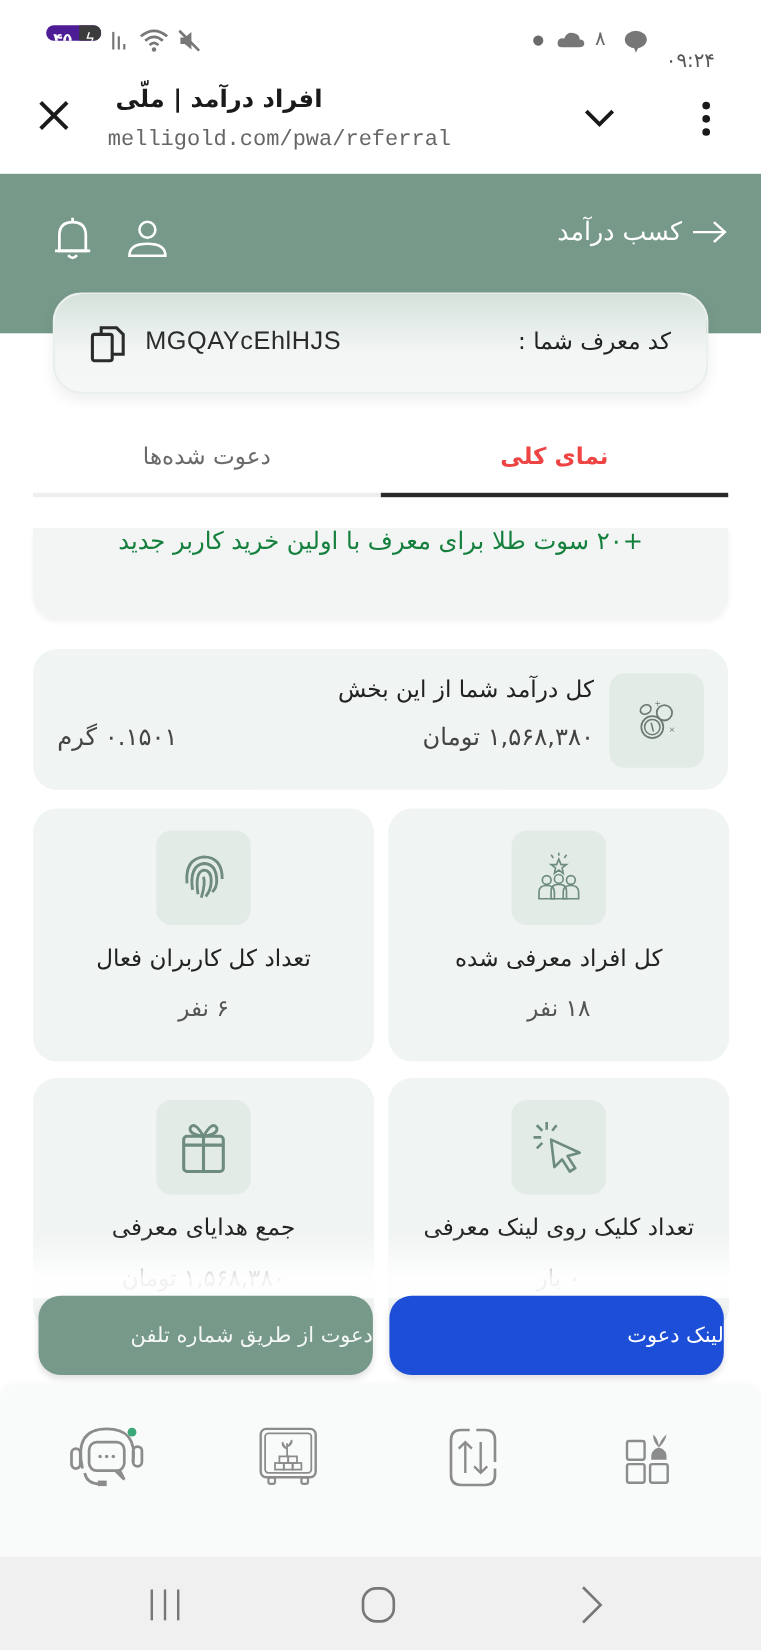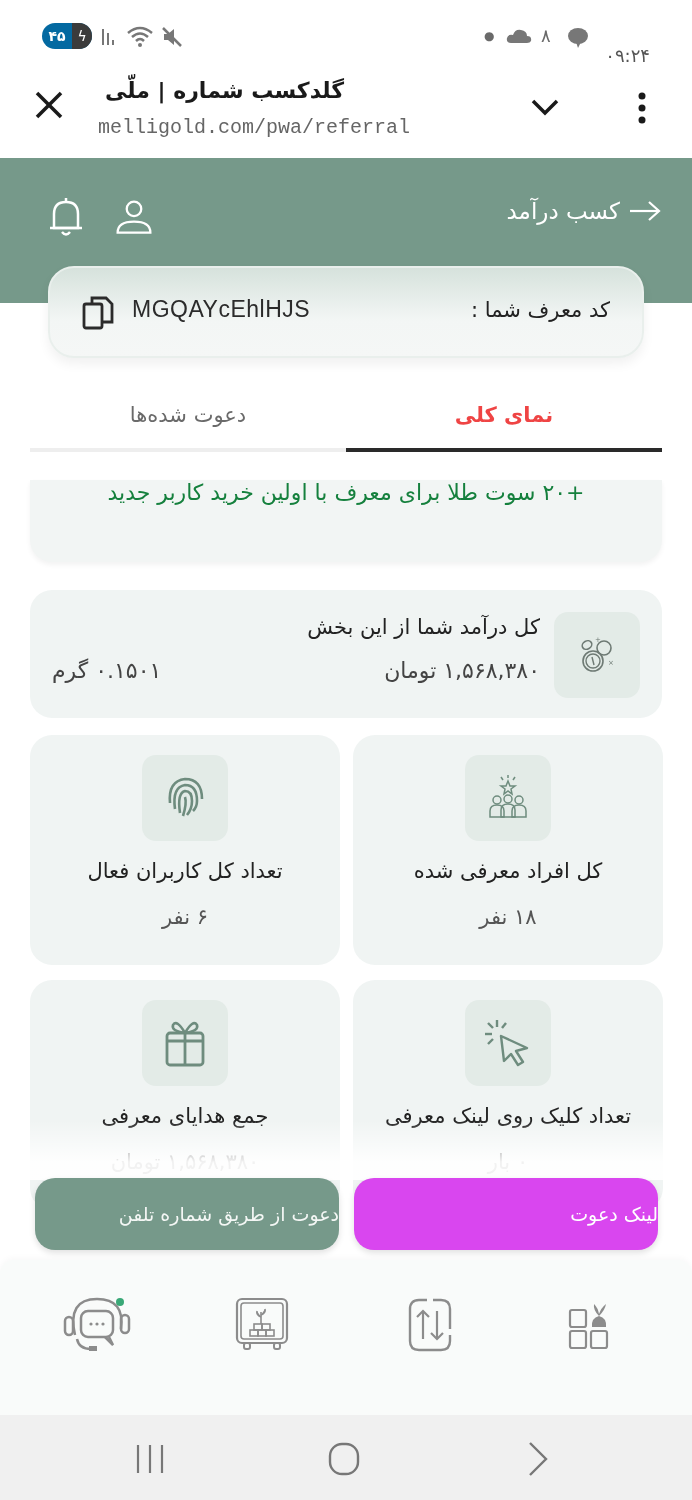--- a/index.html
+++ b/index.html
@@ -1,21 +1,21 @@
 <!DOCTYPE html>
 <html><head>
 <meta charset="utf-8">
 <style>
   * { box-sizing: border-box; margin: 0; padding: 0; }
   html, body { width: 692px; height: 1500px; overflow: hidden; background: #ffffff; font-family: "DejaVu Sans", sans-serif; }
   .root { position: relative; width: 692px; height: 1500px; }
 
   
   .status-bar { position: absolute; top: 0; left: 0; width: 692px; height: 70px; background: #fff; }
-  .battery { position: absolute; left: 42px; top: 23px; width: 50px; height: 26px; border-radius: 13px; background: #0369a1; overflow: hidden; display: flex; }
+  .battery { position: absolute; left: 42px; top: 23px; width: 50px; height: 14px; border-radius: 13px; background: #4c1d95; overflow: hidden; display: flex; }
   .battery .lvl { width: 30px; text-align: center; color: #fff; font-size: 14px; line-height: 26px; font-weight: bold; }
   .battery .bolt { width: 20px; background: #3b3b3b; color: #fff; font-size: 14px; line-height: 26px; text-align: center; }
   .sb-icon { position: absolute; top: 22px; color: #6a6a6a; font-size: 18px; line-height: 28px; }
   .sb-time { position: absolute; right: 42px; top: 22px; font-size: 18px; color: #555; line-height: 28px; letter-spacing: 1px; margin-top: 20px; }
 
   
   .browser-bar { position: absolute; top: 70px; left: 0; width: 692px; height: 88px; background: #fff; }
   .close-x { position: absolute; left: 32px; top: 18px; width: 34px; height: 34px; }
   .page-title { position: absolute; left: 105px; top: 8px; font-size: 22px; font-weight: bold; color: #1a1a1a; direction: rtl; }
   .page-url { position: absolute; left: 98px; top: 46px; font-size: 20px; color: #666; font-family: Liberation Mono, monospace; }
@@ -54,21 +54,21 @@
 
   
   .stat { position: absolute; width: 310px; height: 230px; border-radius: 22px; background: #f0f4f3; }
   .stat-iconbox { position: absolute; left: 112px; top: 20px; width: 86px; height: 86px; border-radius: 14px; background: #e3ebe7; display: flex; align-items: center; justify-content: center; }
   .stat-title { position: absolute; top: 124px; width: 100%; text-align: center; font-size: 21px; color: #222; direction: rtl; }
   .stat-value { position: absolute; top: 170px; width: 100%; text-align: center; font-size: 21px; color: #555; direction: rtl; }
   .fade { position: absolute; left: 0; top: 1120px; width: 692px; height: 60px; background: linear-gradient(180deg, rgba(255,255,255,0) 0%, rgba(255,255,255,0.92) 70%); pointer-events: none; }
 
   
   .btn { position: absolute; top: 1178px; height: 72px; width: 304px; border-radius: 20px; font-size: 19px; line-height: 72px; direction: rtl; box-shadow: 0 3px 6px rgba(0,0,0,0.12); }
-  .btn-dark { left: 354px; background: #d946ef; color: #fff; }
+  .btn-dark { left: 354px; background: #1d4ed8; color: #fff; }
   .btn-green { left: 35px; background: #76998a; color: #f4f7f5; }
 
   
   .bottom-nav { position: absolute; top: 1260px; left: 0; width: 692px; height: 155px; background: #f9fbfa; border-top-left-radius: 14px; border-top-right-radius: 14px; box-shadow: 0 -2px 6px rgba(0,0,0,0.03); }
   .nav-item { position: absolute; top: 30px; width: 80px; height: 70px; display: flex; align-items: center; justify-content: center; }
 
   
   .android-nav { position: absolute; top: 1415px; left: 0; width: 692px; height: 85px; background: #f0f0f0; }
   .an-item { position: absolute; top: 24px; width: 40px; height: 40px; }
 </style>
@@ -108,21 +108,21 @@
         <path d="M10 16 l2 6 l3 -6 z" fill="#777"></path>
       </svg>
     <span class="sb-time">۰۹:۲۴</span>
   </div>
 
   <div class="browser-bar">
     <svg class="close-x" viewBox="0 0 34 34">
         <line x1="5" y1="5" x2="29" y2="29" stroke="#1a1a1a" stroke-width="3.5"></line>
         <line x1="29" y1="5" x2="5" y2="29" stroke="#1a1a1a" stroke-width="3.5"></line>
       </svg>
-    <div class="page-title">گلدکسب شماره | ملّی</div>
+    <div class="page-title">افراد درآمد | ملّی</div>
     <div class="page-url">melligold.com/pwa/referral</div>
     <svg class="chev" viewBox="0 0 34 30">
         <polyline points="5,9 17,21 29,9" stroke="#1a1a1a" stroke-width="3.5" fill="none"></polyline>
       </svg>
     <svg class="kebab" viewBox="0 0 16 36">
         <circle cx="8" cy="6" r="3.5" fill="#1a1a1a"></circle>
         <circle cx="8" cy="18" r="3.5" fill="#1a1a1a"></circle>
         <circle cx="8" cy="30" r="3.5" fill="#1a1a1a"></circle>
       </svg>
   </div>

